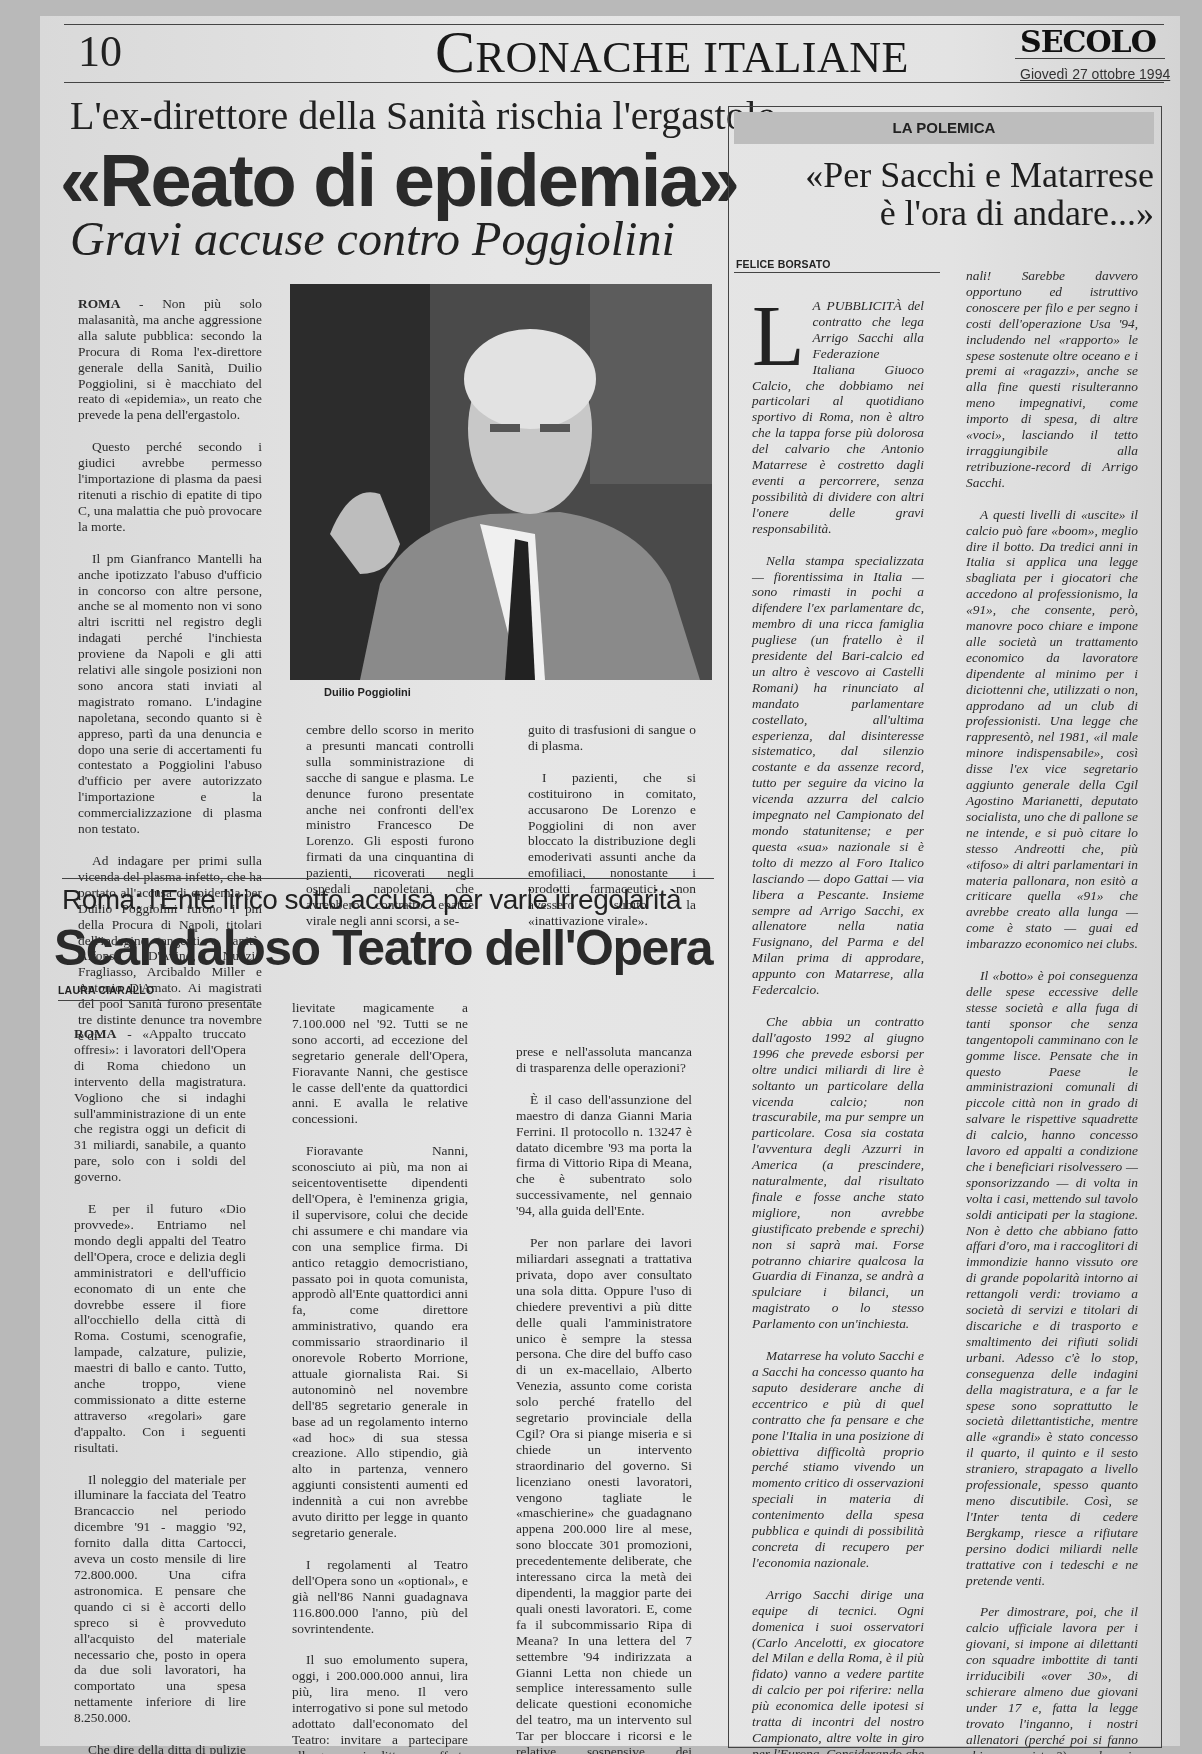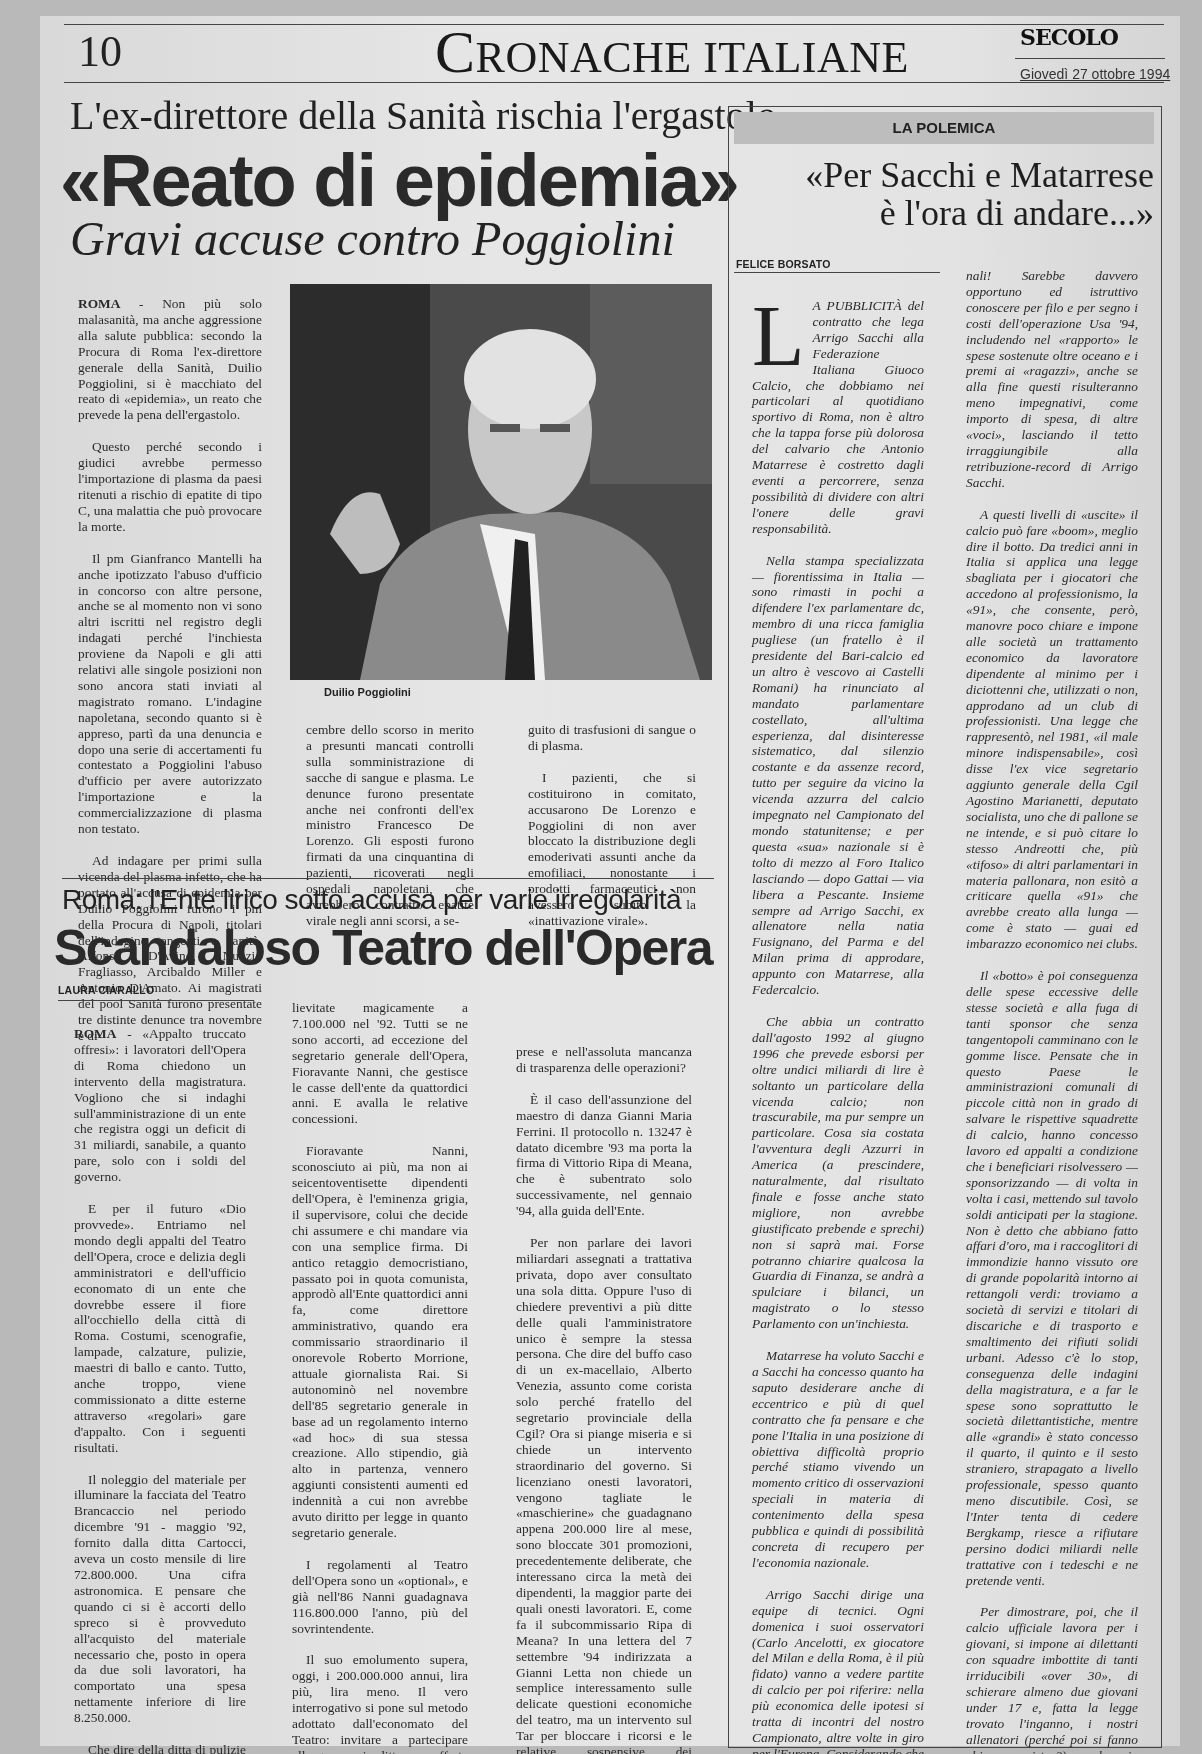--- a/index.html
+++ b/index.html
@@ -13,21 +13,21 @@
   .page {
     position: absolute; left: 40px; top: 16px; width: 1140px; height: 1730px;
     background: linear-gradient(90deg, #d9d9d9 0%, #e6e6e6 40%, #e3e3e3 80%, #d4d4d4 100%);
   }
   .abs { position: absolute; }
   .rule { position: absolute; height: 0; border-top: 1.5px solid #444; }
 
   .page-number { left: 38px; top: 12px; font-size: 44px; line-height: 48px; color: #222; }
   .section-title { left: 395px; top: 12px; font-size: 44px; line-height: 48px; color: #1a1a1a; letter-spacing: 0.5px; }
   .section-title .cap { font-size: 60px; }
-  .masthead { left: 980px; top: 8px; font-family: "DejaVu Serif", serif; font-weight: bold; font-size: 22px; color: #111; letter-spacing: -1px; }
+  .masthead { left: 980px; top: 8px; font-family: "DejaVu Serif", serif; font-weight: bold; font-size: 30px; color: #111; letter-spacing: -1px; }
   .issue-date { left: 980px; top: 50px; font-family: "Liberation Sans", sans-serif; font-size: 14px; color: #333; text-decoration: underline; }
 
   .kicker1 { left: 30px; top: 78px; font-size: 40px; line-height: 44px; color: #222; white-space: nowrap; }
   .headline1 { left: 20px; top: 126px; font-family: "Liberation Sans", sans-serif; font-weight: bold; font-size: 74px; line-height: 78px; color: #2a2a2a; letter-spacing: -2px; white-space: nowrap; }
   .deck1 { left: 30px; top: 196px; font-style: italic; font-size: 48px; line-height: 54px; color: #222; white-space: nowrap; }
 
   .col { position: absolute; font-size: 13.4px; line-height: 15.9px; text-align: justify; color: #2a2a2a; }
   .col p { margin: 16px; text-indent: 14px; }
   .col p.first { text-indent: 0; }
   .dateline { font-weight: bold; }

